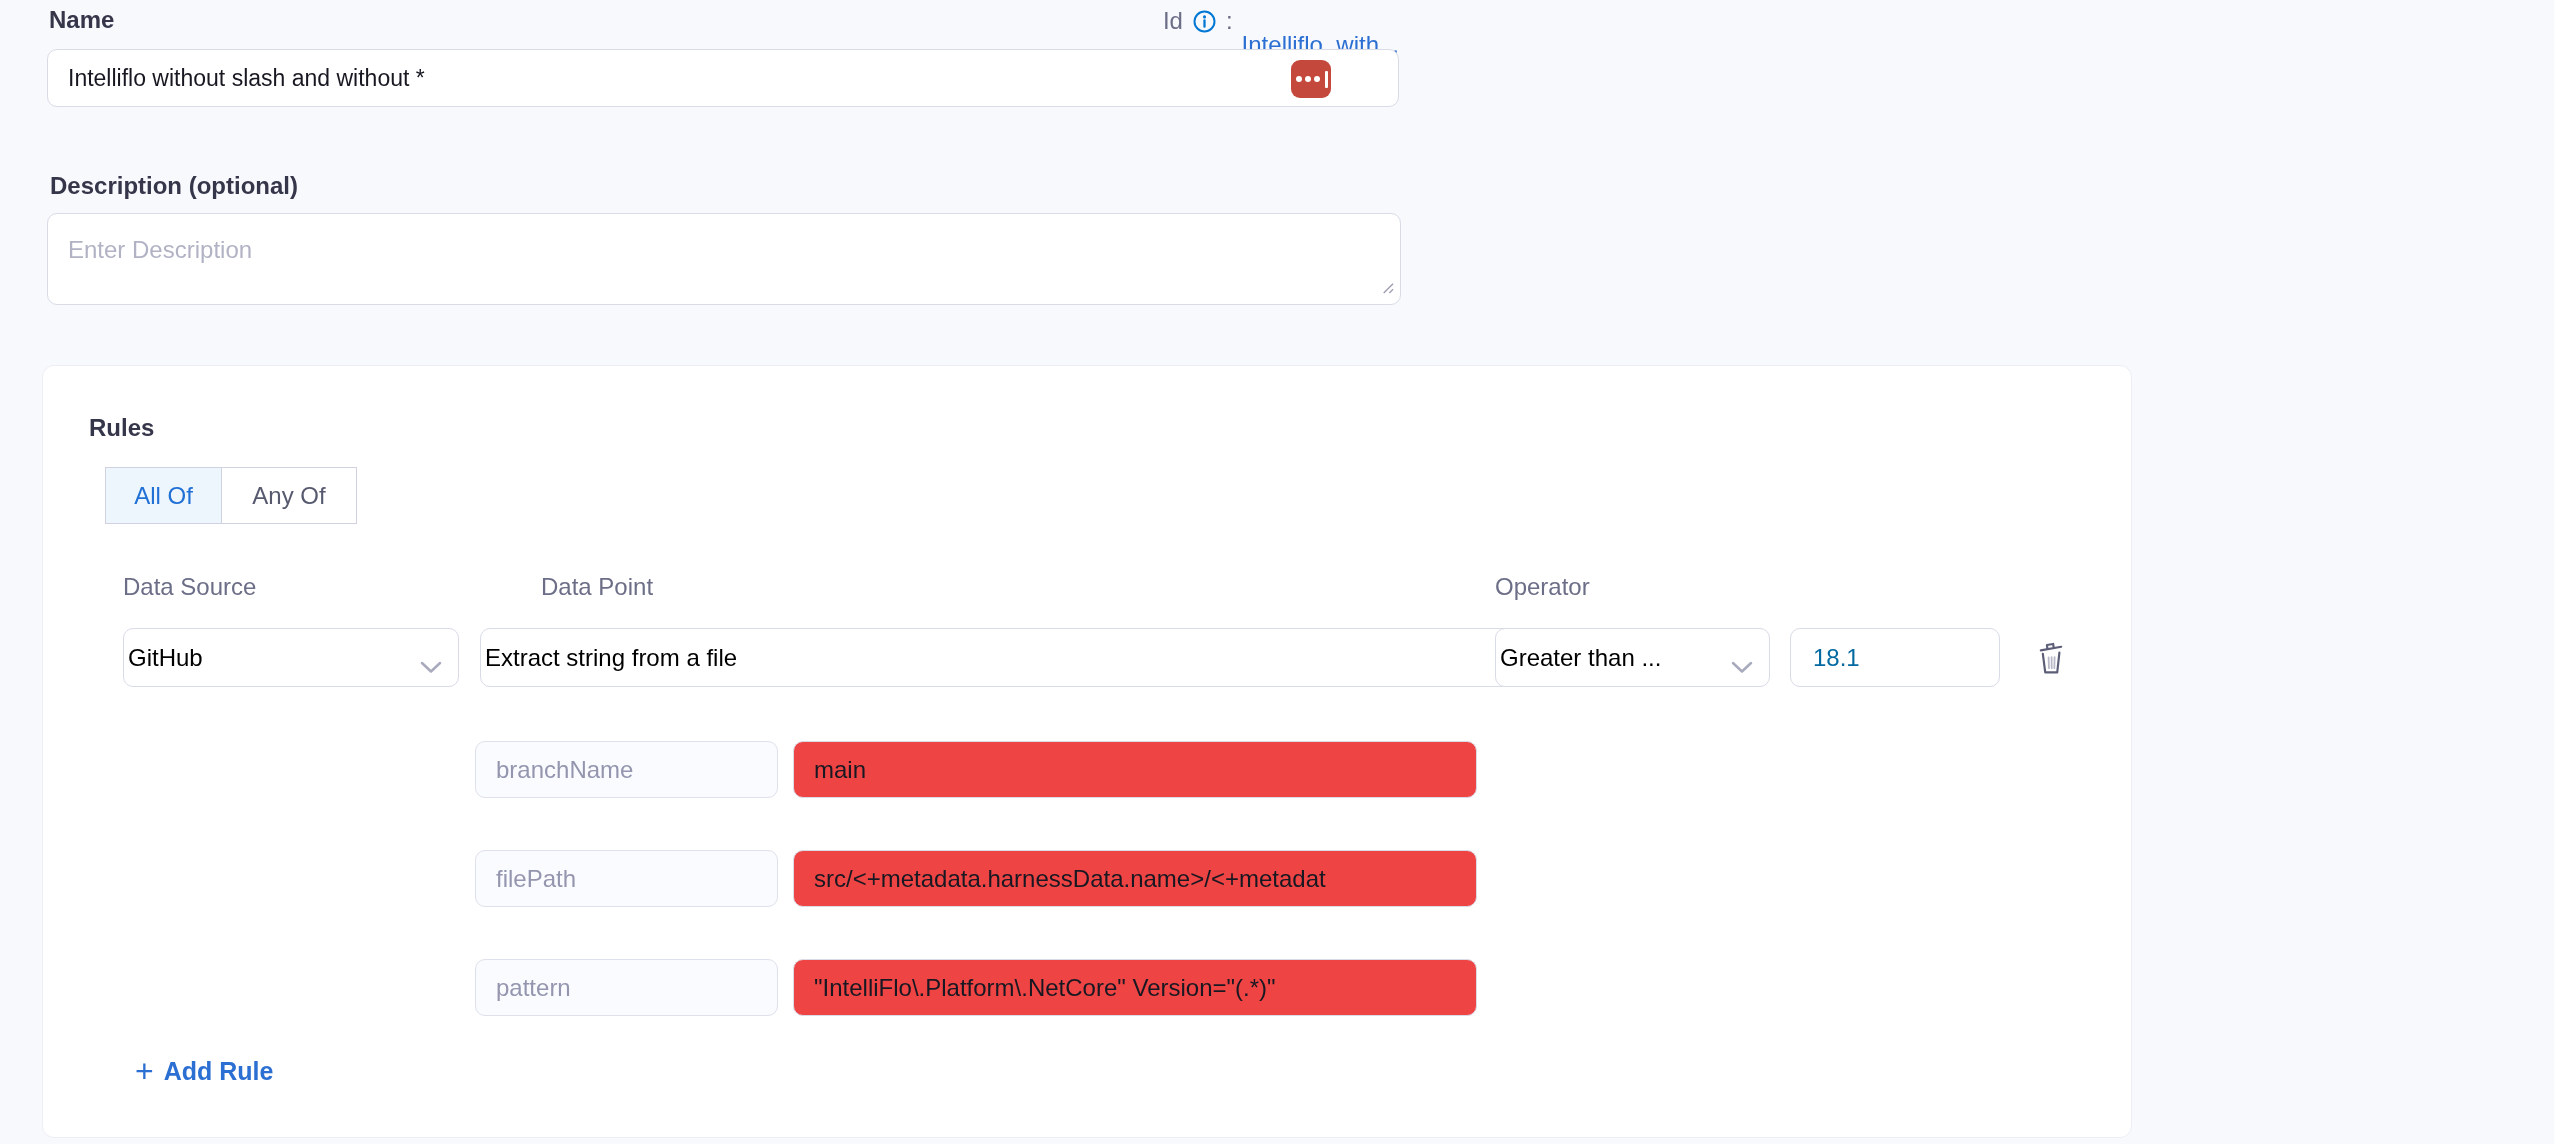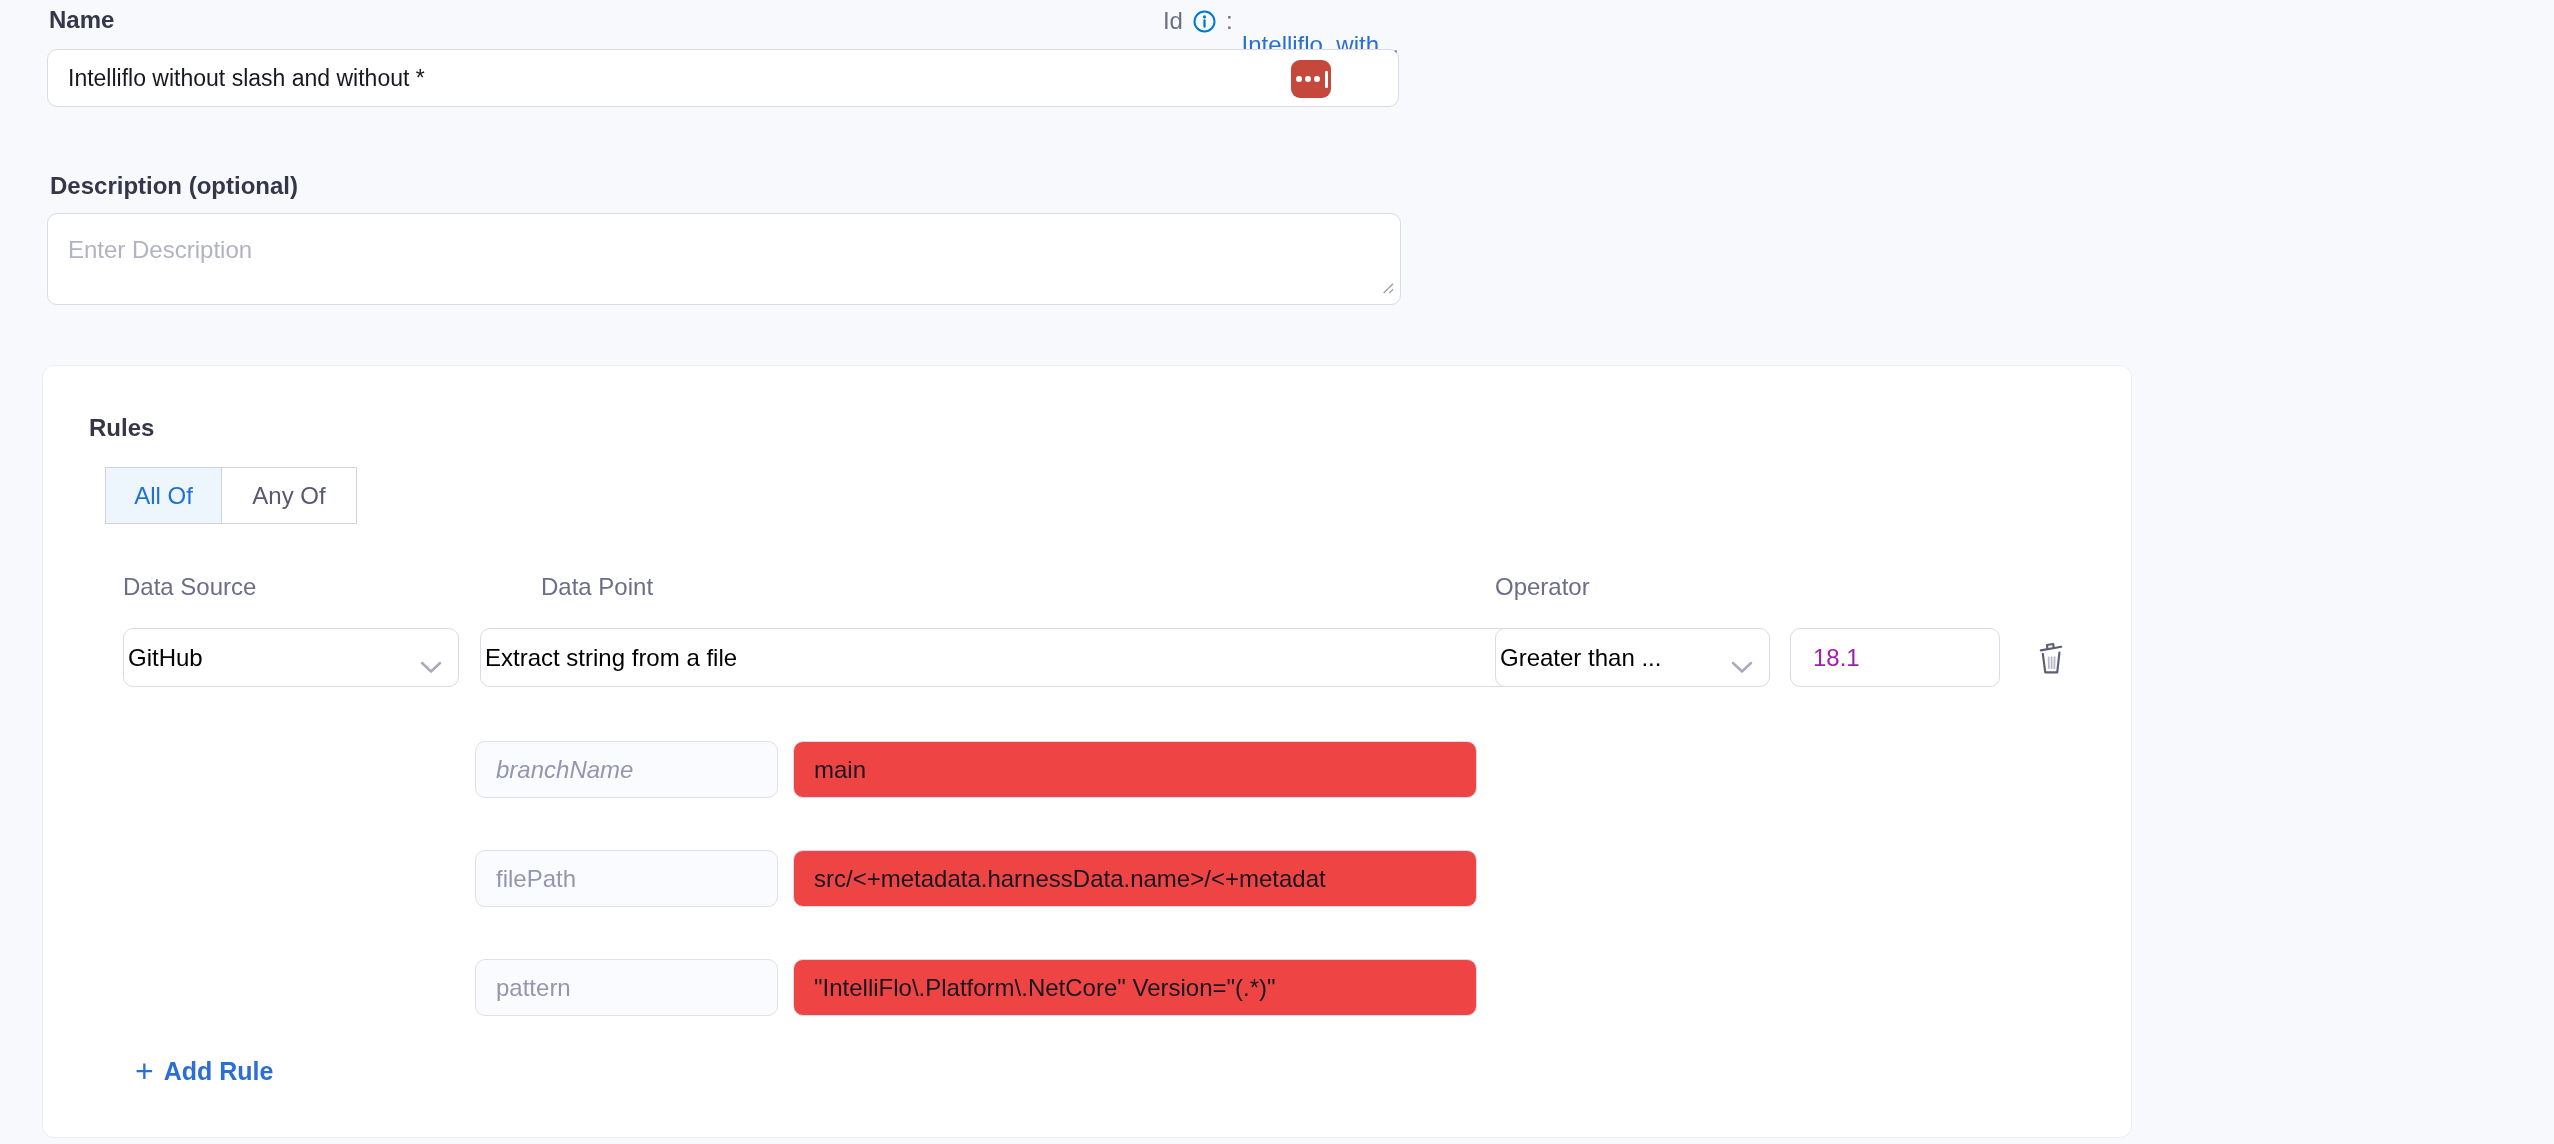--- a/index.html
+++ b/index.html
@@ -142,21 +142,21 @@
 
   .field-input {
     background: #ffffff;
     border: 1px solid #d9dbe7;
     border-radius: 10px;
     height: 59px;
     display: flex;
     align-items: center;
     padding: 0 18px 0 22px;
     font-size: 24px;
-    color: #a21caf;
+    color: #0369a1;
     white-space: nowrap;
     overflow: hidden;
   }
   .param-key {
     background: #fafbfe;
     border: 1px solid #dee0eb;
     border-radius: 10px;
     height: 57px;
     display: flex;
     align-items: center;
@@ -287,21 +287,21 @@
         <path d="M4.5 8.6 L21.5 5.6" stroke="#5c5e78" stroke-width="1.8" stroke-linecap="round"></path>
         <path d="M10 7 L9.6 4.2 L14.8 3.3 L15.2 6.1" stroke="#5c5e78" stroke-width="1.8" stroke-linecap="round" stroke-linejoin="round"></path>
         <path d="M6.2 11.5 L8.2 27 L18.2 27 L20 10.5" stroke="#5c5e78" stroke-width="1.8" stroke-linecap="round" stroke-linejoin="round"></path>
         <path d="M11 14.5 L11.3 23.5" stroke="#b9bac9" stroke-width="1.5" stroke-linecap="round"></path>
         <path d="M13.5 14.3 L13.6 23.5" stroke="#b9bac9" stroke-width="1.5" stroke-linecap="round"></path>
         <path d="M16 14.2 L15.8 23.5" stroke="#b9bac9" stroke-width="1.5" stroke-linecap="round"></path>
       </svg>
     </span>
   </button>
 
-  <div class="abs param-key" style="left:432px; top:375px; width:303px;font-style:italic;">
+  <div class="abs param-key" style="left:432px; top:375px; width:303px;">
     <span>branchName</span>
   </div>
   <div class="abs param-val" style="left:750px; top:375px; width:684px;">
     <span>main</span>
   </div>
 
   <div class="abs param-key" style="left:432px; top:484px; width:303px;">
     <span>filePath</span>
   </div>
   <div class="abs param-val" style="left:750px; top:484px; width:684px;">

